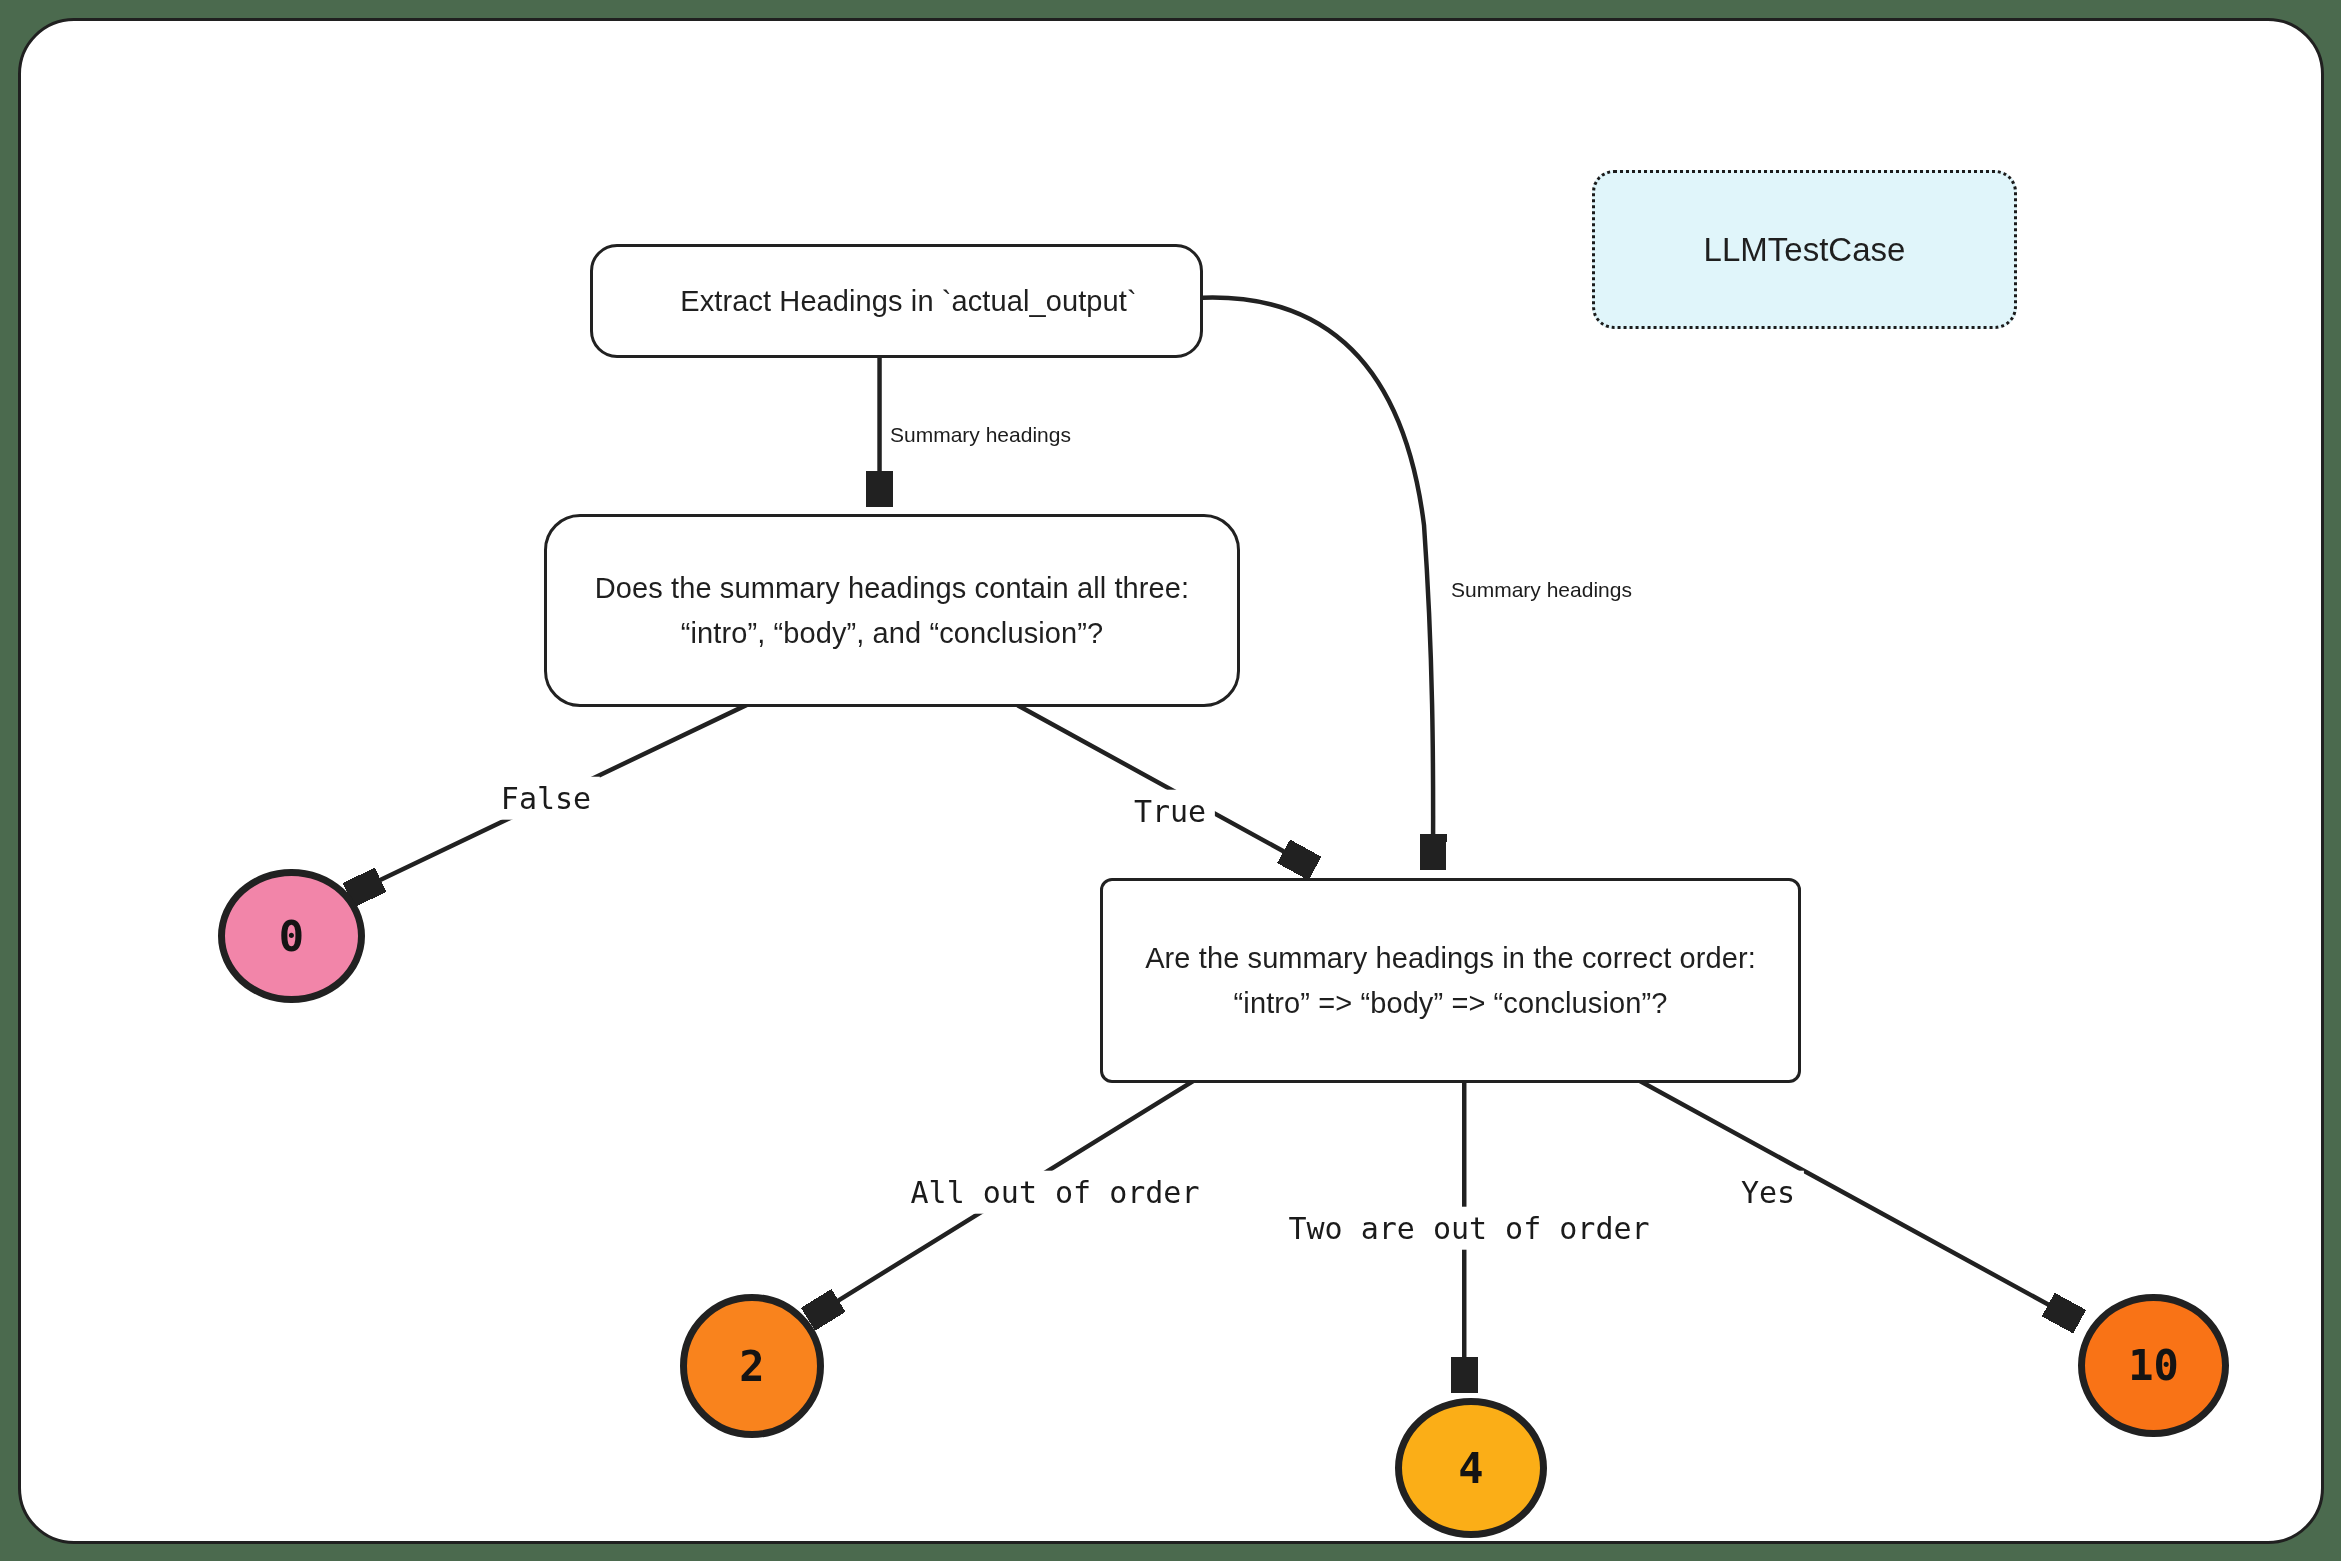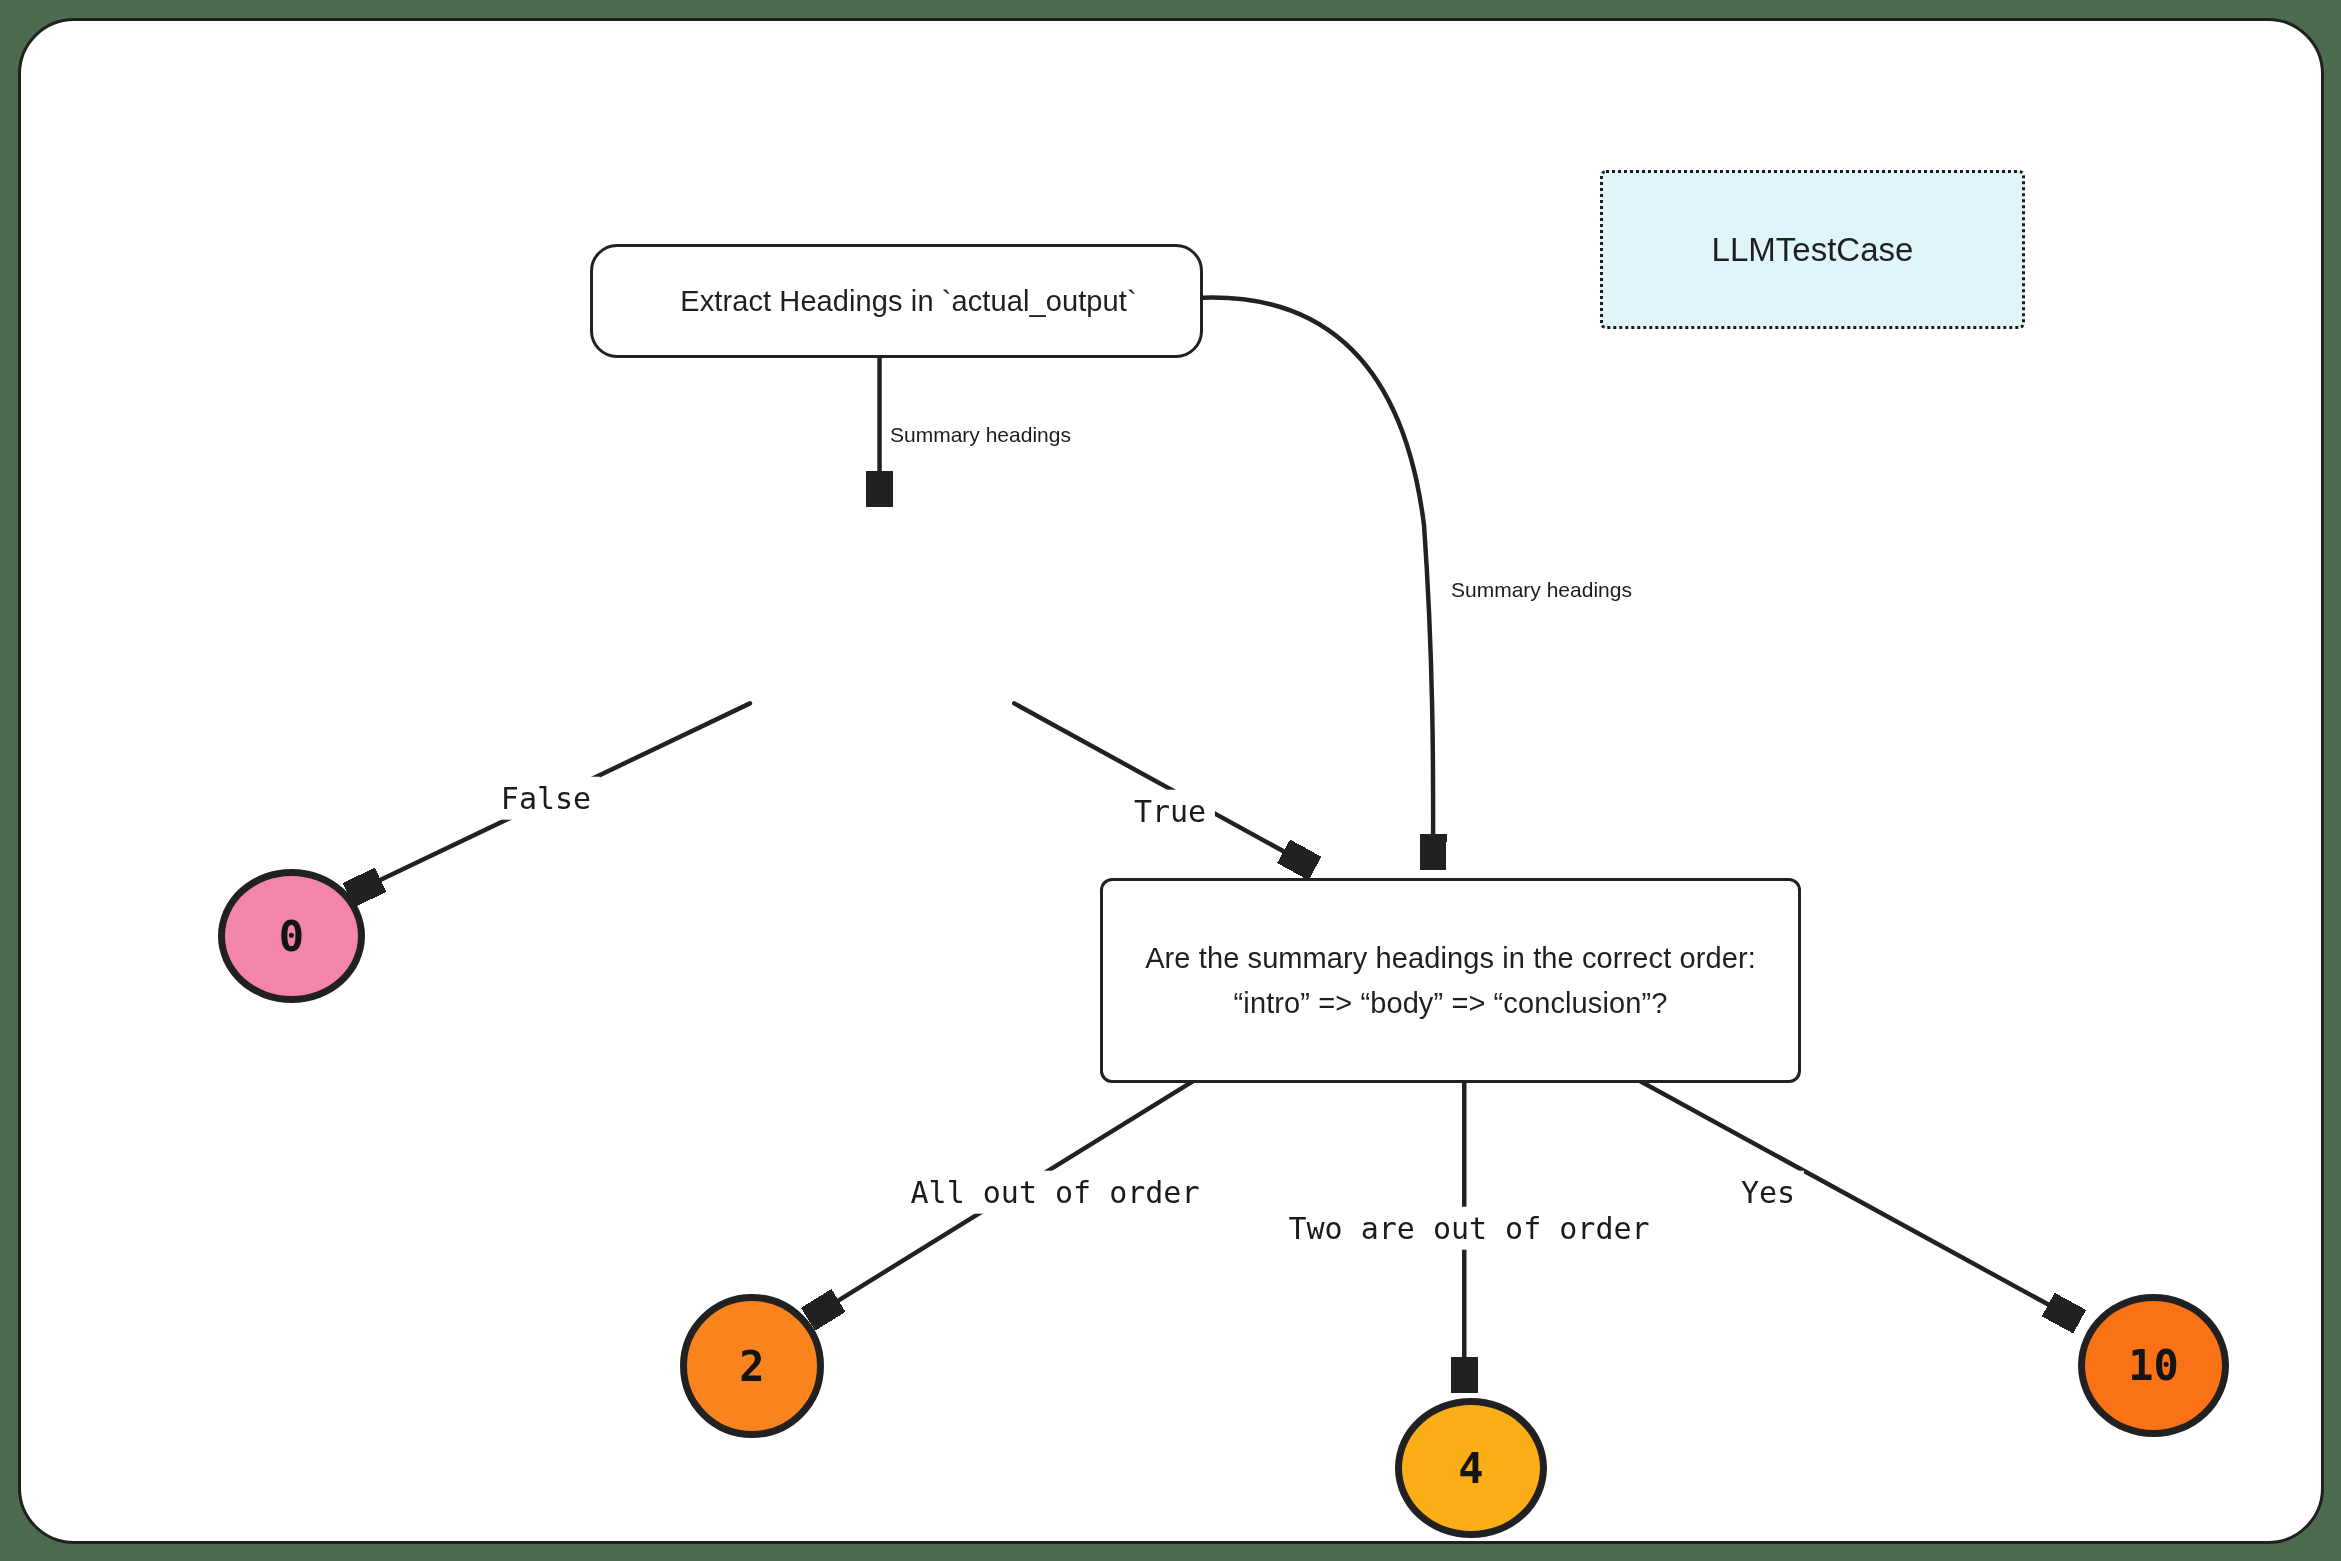--- a/index.html
+++ b/index.html
@@ -23,23 +23,23 @@
     background:#ffffff;border:3.8px solid #212121;
     color:#1f1f1f;text-align:center;white-space:pre-line;
     font-size:29px;font-weight:500;line-height:1.55;letter-spacing:0.1px;
   }
   .node-extract{left:569px;top:223px;width:583px;height:108px;border-radius:27px;padding-left:24px;}
   .node-contains{left:523px;top:493px;width:690px;height:187px;border-radius:36px;}
   .node-order{left:1079px;top:857px;width:695px;height:199px;border-radius:12px;}
 
   .testcase{
     position:absolute;left:1571px;top:149px;width:419px;height:153px;
-    border:3.8px dotted #1b1b1b;border-radius:6px;
+    border:3.8px dotted #1b1b1b;border-radius:22px;
     display:flex;align-items:center;justify-content:center;
-    font-size:33px;font-weight:500;color:#1f1f1f;margin-left:8px;
+    font-size:33px;font-weight:500;color:#1f1f1f;
   }
 
   .edge-label-sm{
     position:absolute;font-size:21px;color:#1c1c1c;font-weight:400;
     white-space:nowrap;
     text-align:center;
   }
   .edge-label-mono{
     position:absolute;transform:translate(-50%,-50%);
     font-family:"DejaVu Sans Mono","Liberation Mono",monospace;
@@ -74,20 +74,22 @@
       <path d="M1142 1069 L516 1368" marker-end="url(#ah)"></path>
       <path d="M1556 1069 L2024 1326" marker-end="url(#ah)"></path>
       <path d="M1805 437 C2030 410 2165 525 2198 790 C2212 990 2213 1160 2212 1326" marker-end="url(#ah)"></path>
       <path d="M1847 1654 L1236 2032" marker-end="url(#ah)"></path>
       <path d="M2261 1654 L2261 2146" marker-end="url(#ah)"></path>
       <path d="M2524 1654 L3222 2036" marker-end="url(#ah)"></path>
     </svg>
 
     <div class="node node-extract">Extract Headings in `actual_output`</div>
 
+    <div class="node node-contains">Does the summary headings contain all three:
+“intro”, “body”, and “conclusion”?</div>
 
     <div class="node node-order">Are the summary headings in the correct order:
 “intro” =&gt; “body” =&gt; “conclusion”?</div>
 
     <div class="testcase" style="background-color: rgb(224, 245, 250);">LLMTestCase</div>
 
     <div class="edge-label-sm" style="left:869px;top:402px;">Summary headings</div>
 
     <div class="edge-label-sm" style="left:1430px;top:557px;">Summary headings</div>
 

